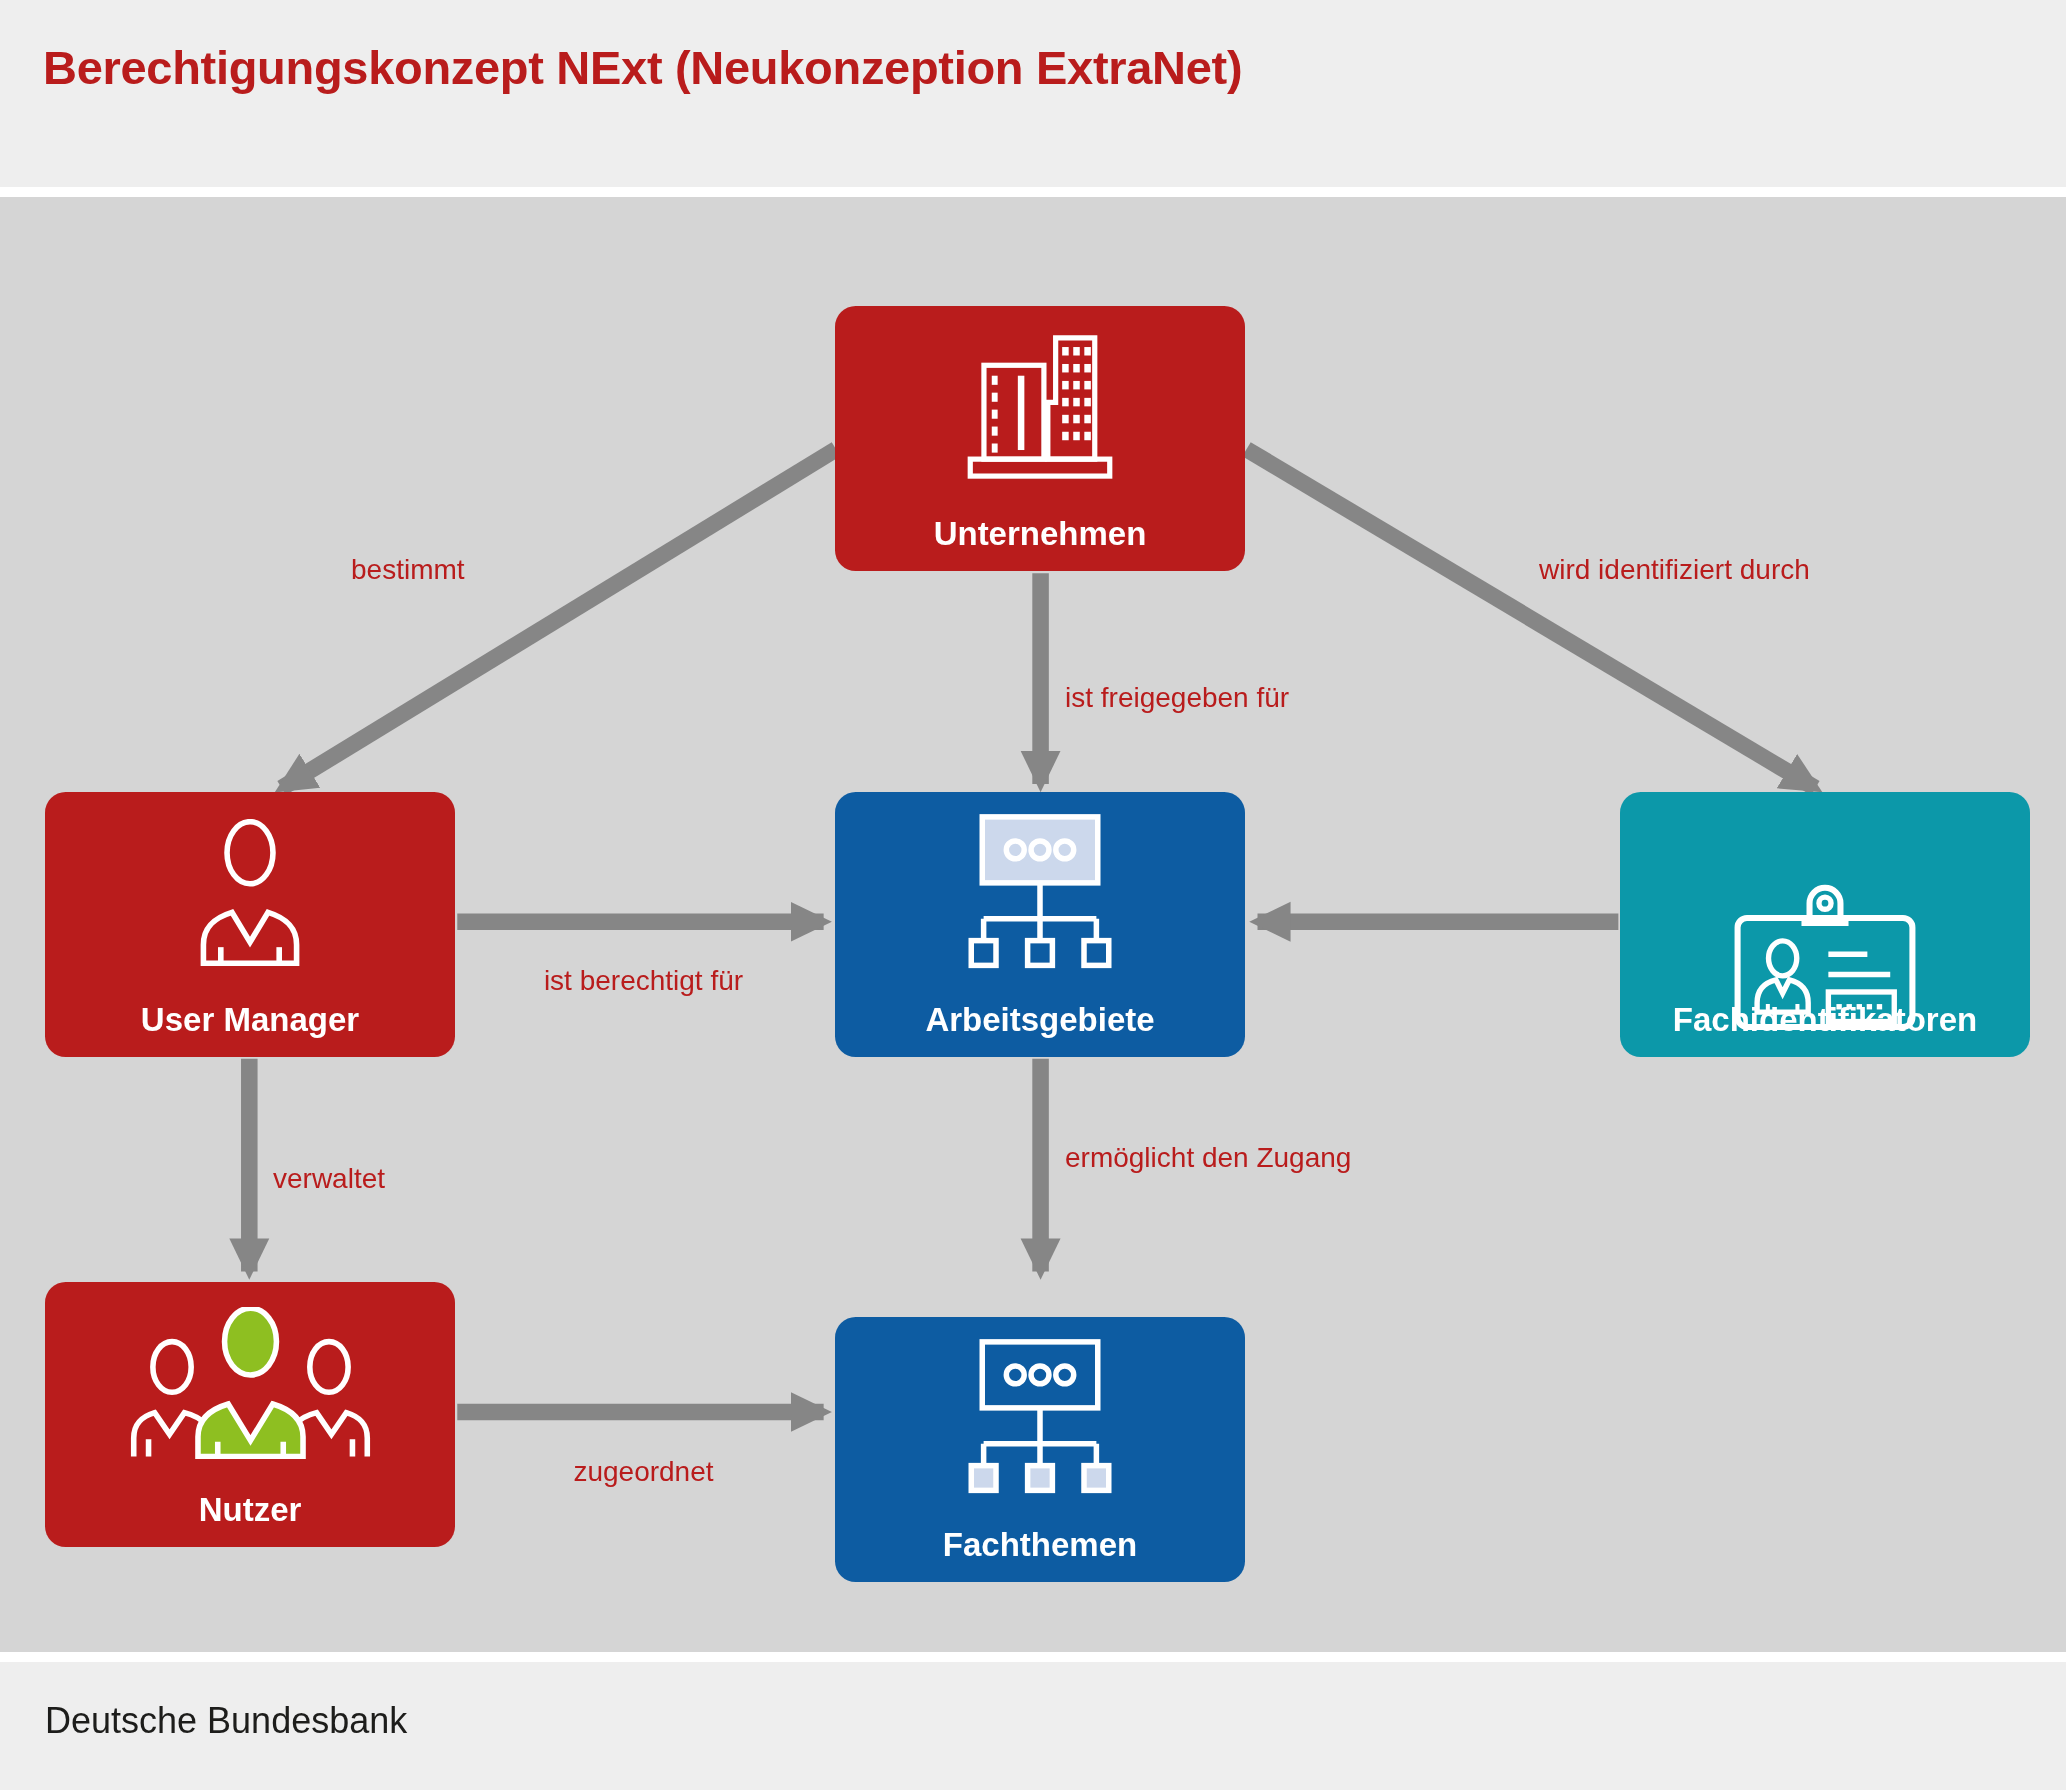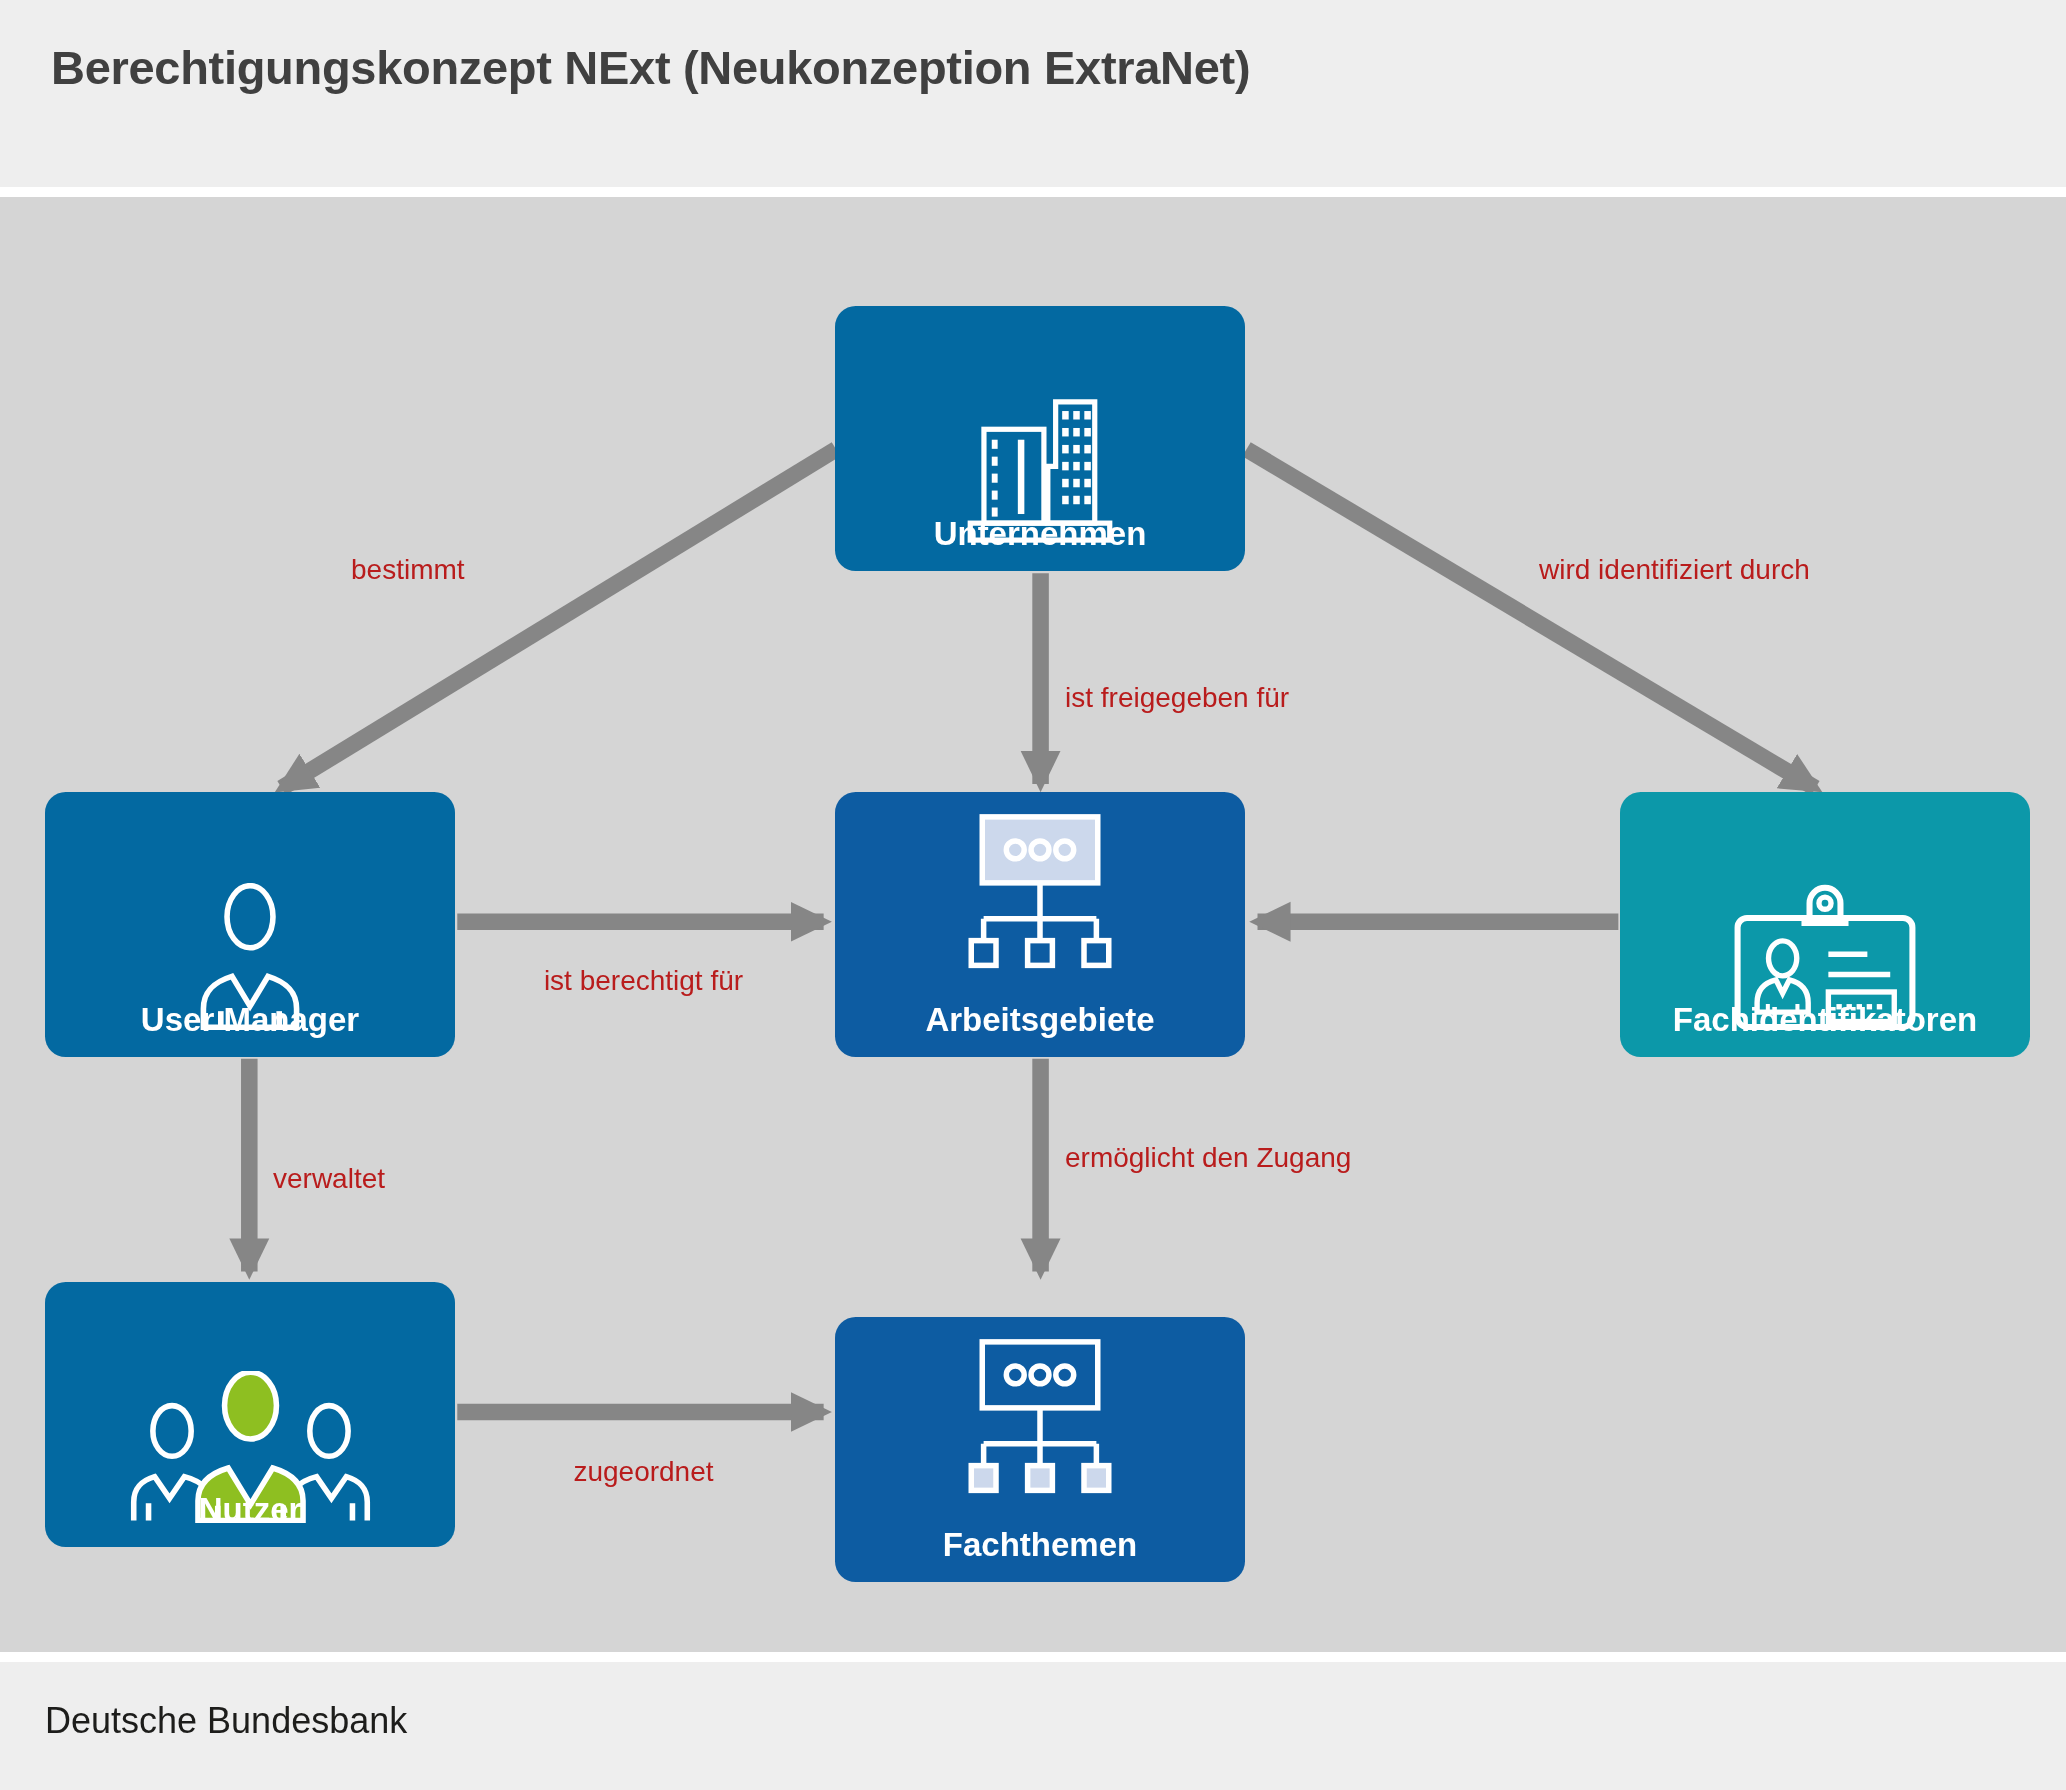--- a/index.html
+++ b/index.html
@@ -7,33 +7,33 @@
     position:relative;width:2066px;height:1791px;overflow:hidden;
     font-family:"Liberation Sans", sans-serif;background:#d5d5d5;
   }
   
   .band-header{position:absolute;left:0;top:0;width:2066px;height:187px;background:#eeeeee;}
   .stripe-top{position:absolute;left:0;top:187px;width:2066px;height:10.3px;background:#ffffff;}
   .band-footer{position:absolute;left:0;top:1662px;width:2066px;height:129px;background:#eeeeee;}
   .stripe-bottom{position:absolute;left:0;top:1652px;width:2066px;height:10.3px;background:#ffffff;}
 
   .title{
-    position:absolute;left:51px;top:40px;font-size:47px;font-weight:bold;color:#404040;
+    position:absolute;left:43px;top:40px;font-size:47px;font-weight:bold;color:#b91c1c;
     letter-spacing:-0.3px;white-space:nowrap;
   }
   .footer-text{
     position:absolute;left:45px;top:1700px;font-size:36px;color:#1d1d1b;white-space:nowrap;
   }
 
   
   .node{
     position:absolute;width:410px;height:265px;border-radius:20.7px;
     display:flex;flex-direction:column;align-items:center;
   }
-  .node.green{background:#0369a1;justify-content:flex-end;}
+  .node.green{background:#b91c1c;}
   .node.blue{background:#0d5ca2;}
   .node.teal{background:#0c98a9;justify-content:flex-end;}
   .icon-wrap{height:201px;width:100%;display:flex;align-items:center;justify-content:center;}
   .node-label{
     position:absolute;bottom:18px;width:100%;text-align:center;
     font-size:33px;font-weight:bold;color:#ffffff;white-space:nowrap;
   }
   .icon{display:block;}
   .icon .st{stroke:#ffffff;fill:none;stroke-linejoin:miter;}
   .icon .wf{fill:#ffffff;stroke:none;}

